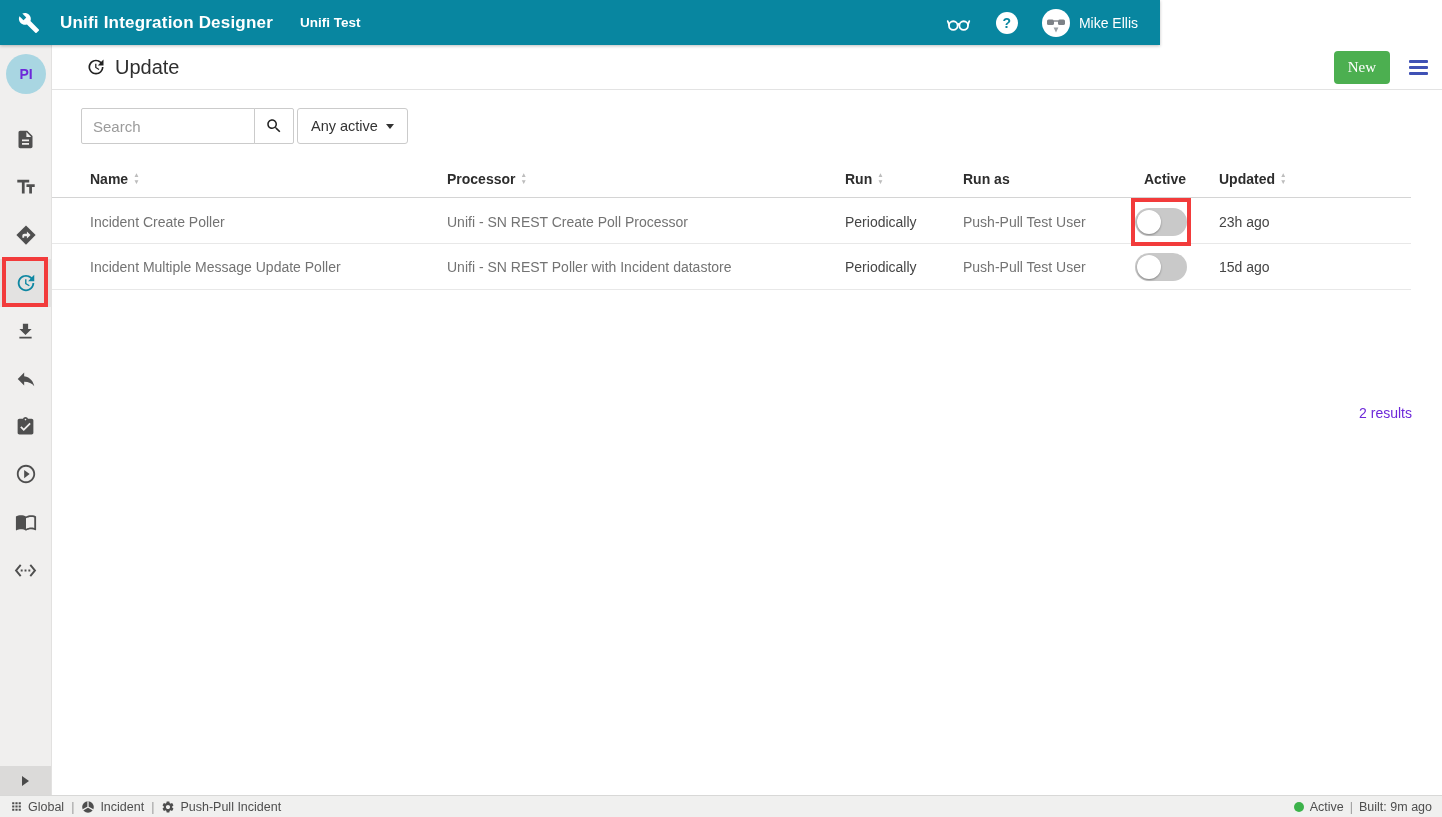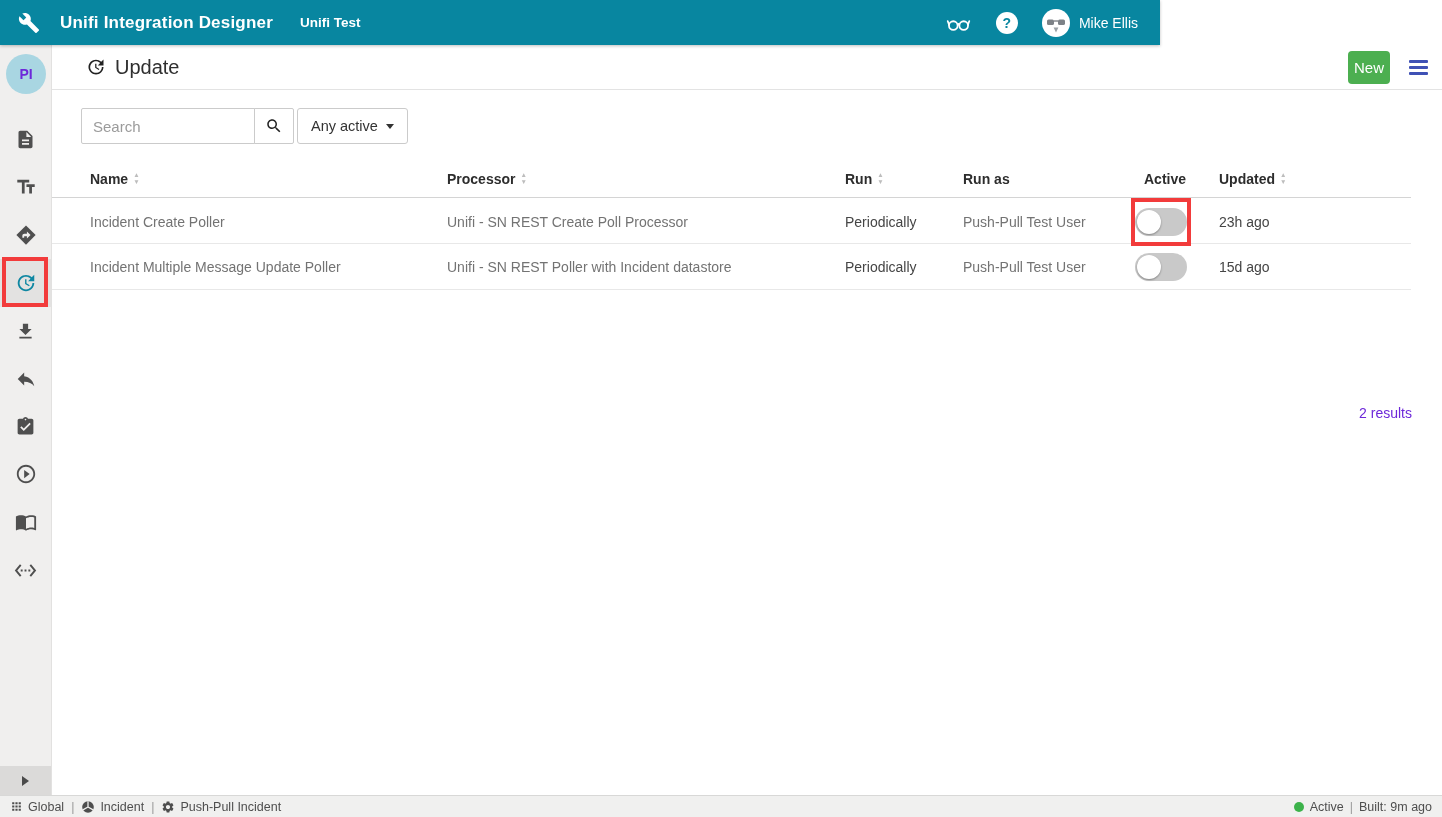--- a/index.html
+++ b/index.html
@@ -37,22 +37,22 @@
   .status-right { margin-left:auto; display:flex; align-items:center; gap:6px; }
   .status-chip { display:flex; align-items:center; gap:5px; cursor:pointer; }
   .sep { color:#9B9B9B; }
   .green-dot { width:10px; height:10px; border-radius:50%; background:#3CB24A; }
 
   
   .main { position:absolute; top:45px; left:52px; width:1390px; height:750px; background:#fff; }
   .main-header { height:45px; display:flex; align-items:center; padding:0 14px 0 34px; border-bottom:1px solid #E3E3E3; }
   .page-title { font-size:20px; font-weight:400; color:#2F2F2F; margin-left:9px; }
   .main-header .right { margin-left:auto; display:flex; align-items:center; gap:19px; }
-  .btn-new { background:#4CAF50; color:#fff; border:none; border-radius:4px; font-size:15px; padding:8px 6px;
-    font-family:Liberation Sans, sans-serif; cursor:pointer;text-align:center; }
+  .btn-new { background:#4CAF50; color:#fff; border:none; border-radius:4px; font-size:15px; padding:8px 14px;
+    font-family:Liberation Serif, serif; cursor:pointer;text-align:center; }
   .hamburger { width:19px; display:flex; flex-direction:column; gap:3px; cursor:pointer; padding:2px 0; }
   .hamburger span { display:block; height:3px; background:#3F51B5; border-radius:1px; }
 
   .toolbar { display:flex; align-items:flex-end; margin:18px 0 0 29px; }
   .search-input { width:174px; height:36px; border:1px solid #CBCBCB; border-radius:2px 0 0 2px; padding:0 11px;
     font-size:15px; font-family:"Liberation Sans", sans-serif; color:#333; outline:none; }
   .search-input::placeholder { color:#9B9B9B; }
   .search-btn { width:40px; height:36px; border:1px solid #CBCBCB; margin-left:-1px; background:#fff; border-radius:0 2px 2px 0;
     display:flex; align-items:center; justify-content:center; cursor:pointer; color:#222; }
   .dropdown-btn { margin-left:3px; height:36px; padding:16px 13px; border:1px solid #CBCBCB; border-radius:3px; background:#fff;

